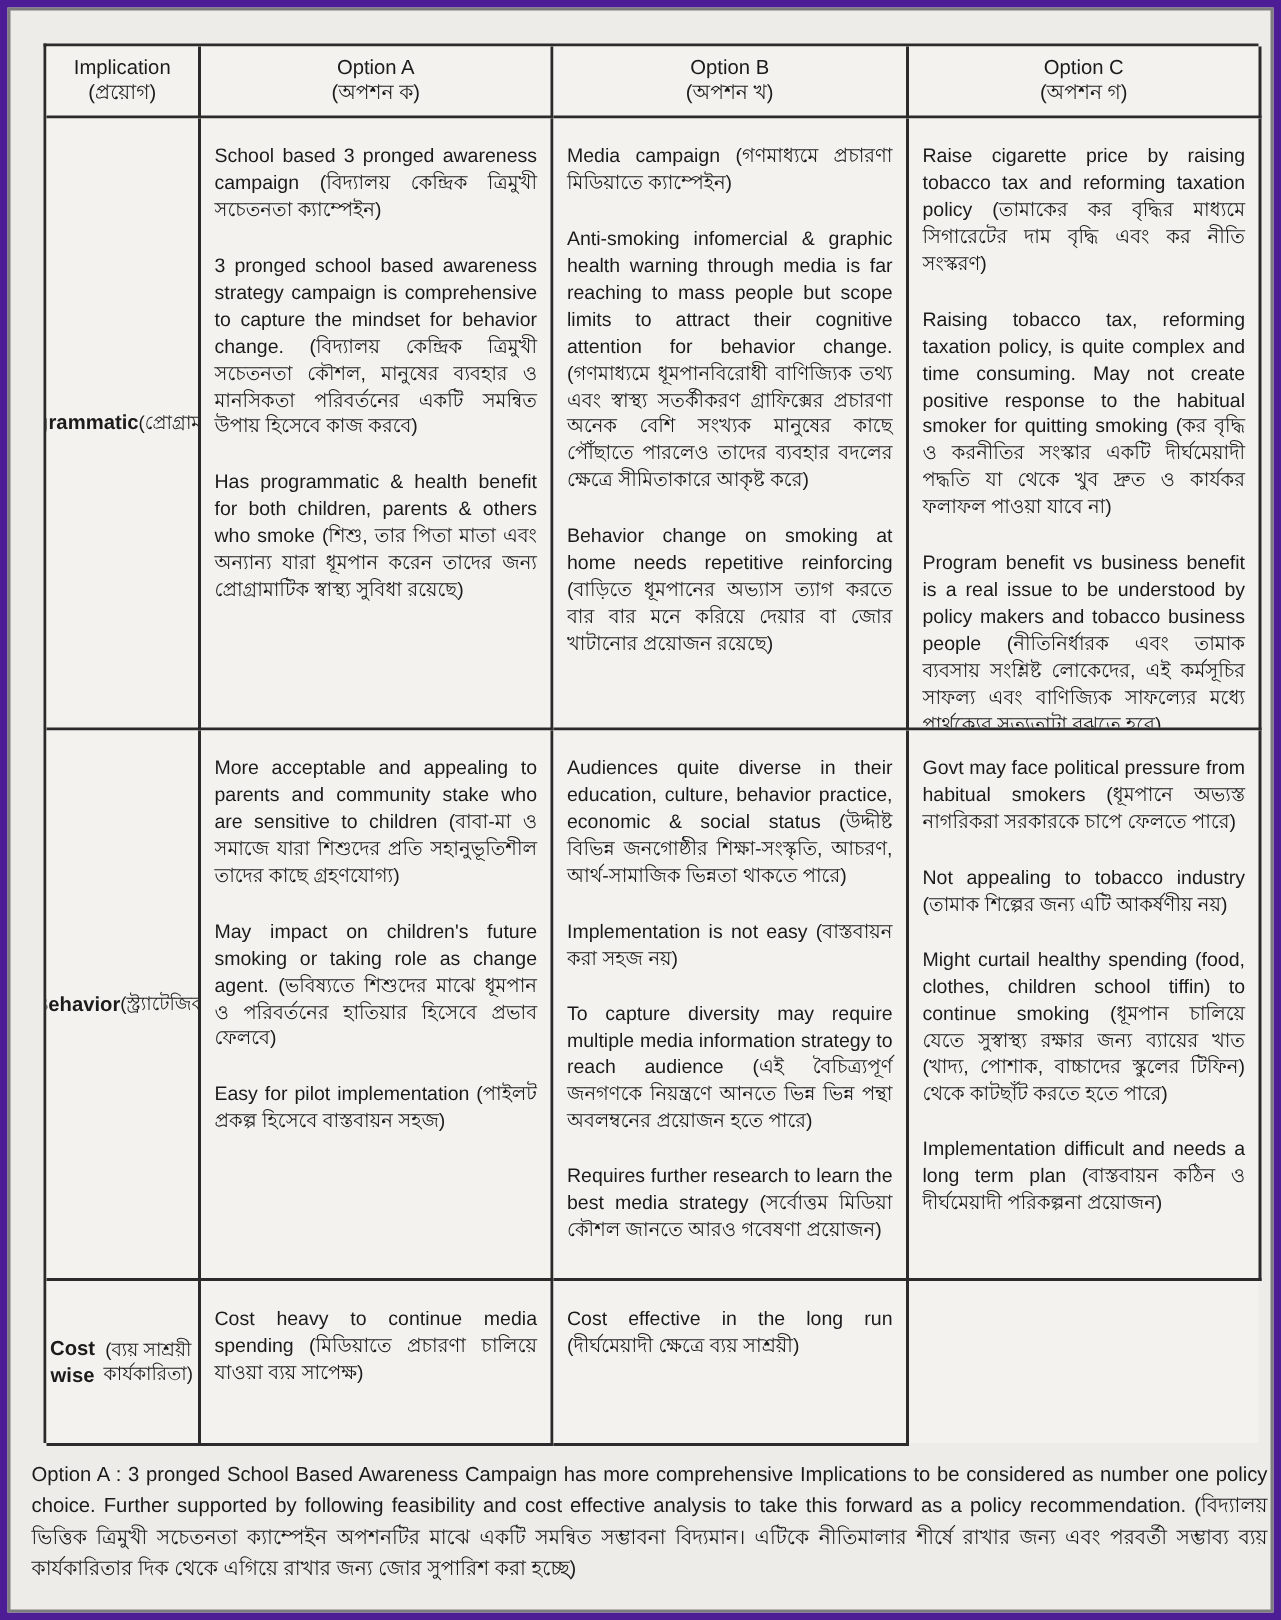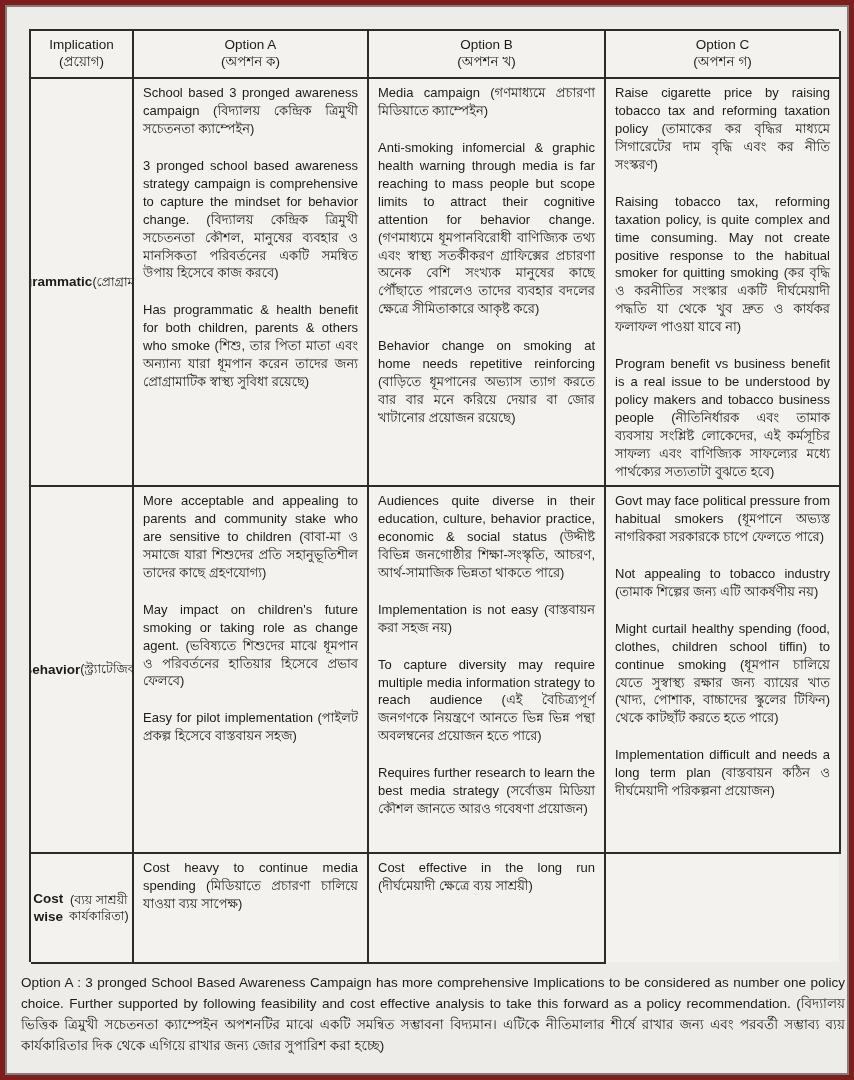--- a/index.html
+++ b/index.html
@@ -6,21 +6,21 @@
   body{
     width:854px;height:1080px;
     background:#cfcecb;
     font-family:"Liberation Sans","DejaVu Sans",sans-serif;
     color:#1b1b1b;
     position:relative;
     overflow:hidden;
   }
   .page{
     position:absolute;left:0;top:0;width:854px;height:1080px;
-    background:#7f1d1d;
+    background:#4c1d95;
   }
   .frame{
     position:absolute;left:5px;top:5px;width:840px;height:1066px;
     border:2px solid #7d7d7d;
     background:#edece8;
   }
   .grid-table{
     position:absolute;left:22px;top:22px;
     width:810px;height:933px;
     display:grid;
@@ -43,21 +43,21 @@
     text-align:center;font-size:13.5px;line-height:1.25;
   }
   .label-cell{
     display:flex;align-items:center;justify-content:center;
     text-align:center;font-size:13.5px;line-height:1.3;
     padding:0;
   }
   .label-en{font-weight:bold;}
   .label-bn{font-size:12.5px;}
   .content-cell{
-    padding:5px 9px 4px 9px;
+    padding:16px 9px 4px 9px;
     font-size:13px;line-height:1.38;
     text-align:justify;
   }
   .content-cell p{margin:0 0 19px 0;}
   .content-cell p:last-child{margin-bottom:0;}
   .note{
     position:absolute;left:14px;top:966px;width:824px;
     font-size:13.5px;line-height:1.55;text-align:justify;
   }
 </style>

